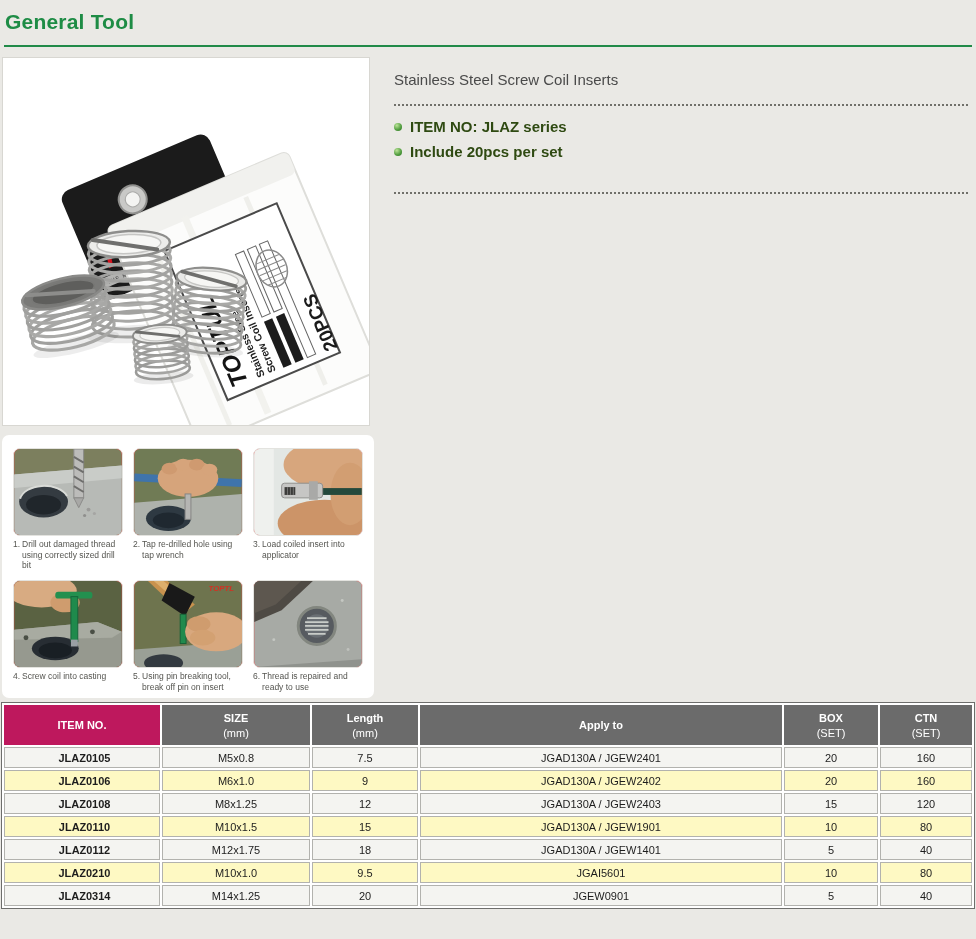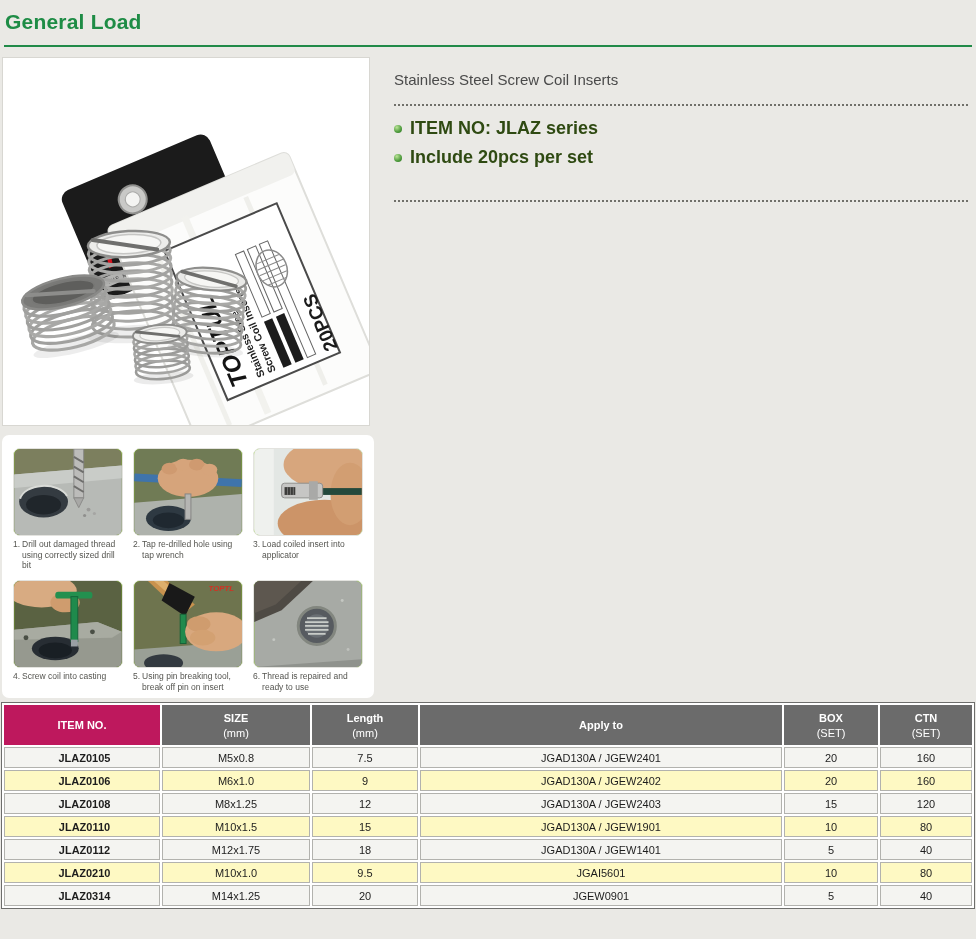--- a/index.html
+++ b/index.html
@@ -30,40 +30,40 @@
     margin-top:9px; width:372px; background:#ffffff;
     border-radius:7px; padding:13px 0 6px 0; box-sizing:border-box;
   }
   .steps-grid {
     display:grid; grid-template-columns:repeat(3,110px);
     column-gap:10px; row-gap:9px; justify-content:center;
   }
   .step { width:110px; }
   .step-photo {
     width:108px; height:86px; border-radius:7px; overflow:hidden;
-    border:1px solid #e3e3df; background:#84cc16;
+    border:1px solid #e3e3df; background:#ef4444;
   }
   .step-photo svg { width:108px; height:86px; display:block; }
   .step-caption {
     display:flex; margin-top:3px; font-size:8.5px; line-height:1.25;
     color:#555550;
   }
   .cap-num { flex:none; margin-right:2px; }
   .cap-text { flex:1; }
 
   .right-col { flex:1; padding:10px 8px 0 20px; box-sizing:border-box; }
   .product-title { font-size:15px; color:#4a4a4a; font-weight:normal; margin:4px 0 0 0; }
   .dotted-rule { border:none; border-bottom:2px dotted #70706a; margin:0; }
   .rule-1 { margin-top:16px; }
   .rule-2 { margin-top:32px; }
   .desc-label { color:#3e8e4e; font-size:13.5px; margin-top:11px; }
   .bullet-list { list-style:none; margin:12px 0 0 0; padding:0; }
   .bullet-item {
     display:flex; align-items:center; margin:0 0 8px 0;
-    font-size:18px; font-weight:bold; color:#2f4a12;text-align:center;
+    font-size:15px; font-weight:bold; color:#2f4a12;text-align:center;
   }
   .bullet-dot {
     width:8px; height:8px; border-radius:50%; margin-right:8px; flex:none;
     background:radial-gradient(circle at 35% 30%, #bce498, #4e9b3c 60%, #2e7326);
   }
 
   
   .spec-table {
     width:974px; margin:4px 1px 0 1px;
     border-collapse:separate; border-spacing:2px;
@@ -81,21 +81,21 @@
     height:17px; text-align:center; vertical-align:middle; padding:1px 2px;
     color:#1d1d1d;
   }
   .spec-table tbody tr:nth-child(odd) td { background:#f4f4f1; }
   .spec-table td.c-item { font-weight:bold;padding-left:7px; }
 </style>
 </head>
 <body>
 
 <div class="page-header">
-  <div class="page-heading">General Load</div>
+  <div class="page-heading">General Tool</div>
   <hr class="green-rule">
 </div>
 
 <div class="content">
 
   <div class="left-col">
 
     <div class="product-box">
       <svg class="product-svg" viewBox="0 0 366 367">
         <rect x="0" y="0" width="366" height="367" fill="#ffffff"></rect>

